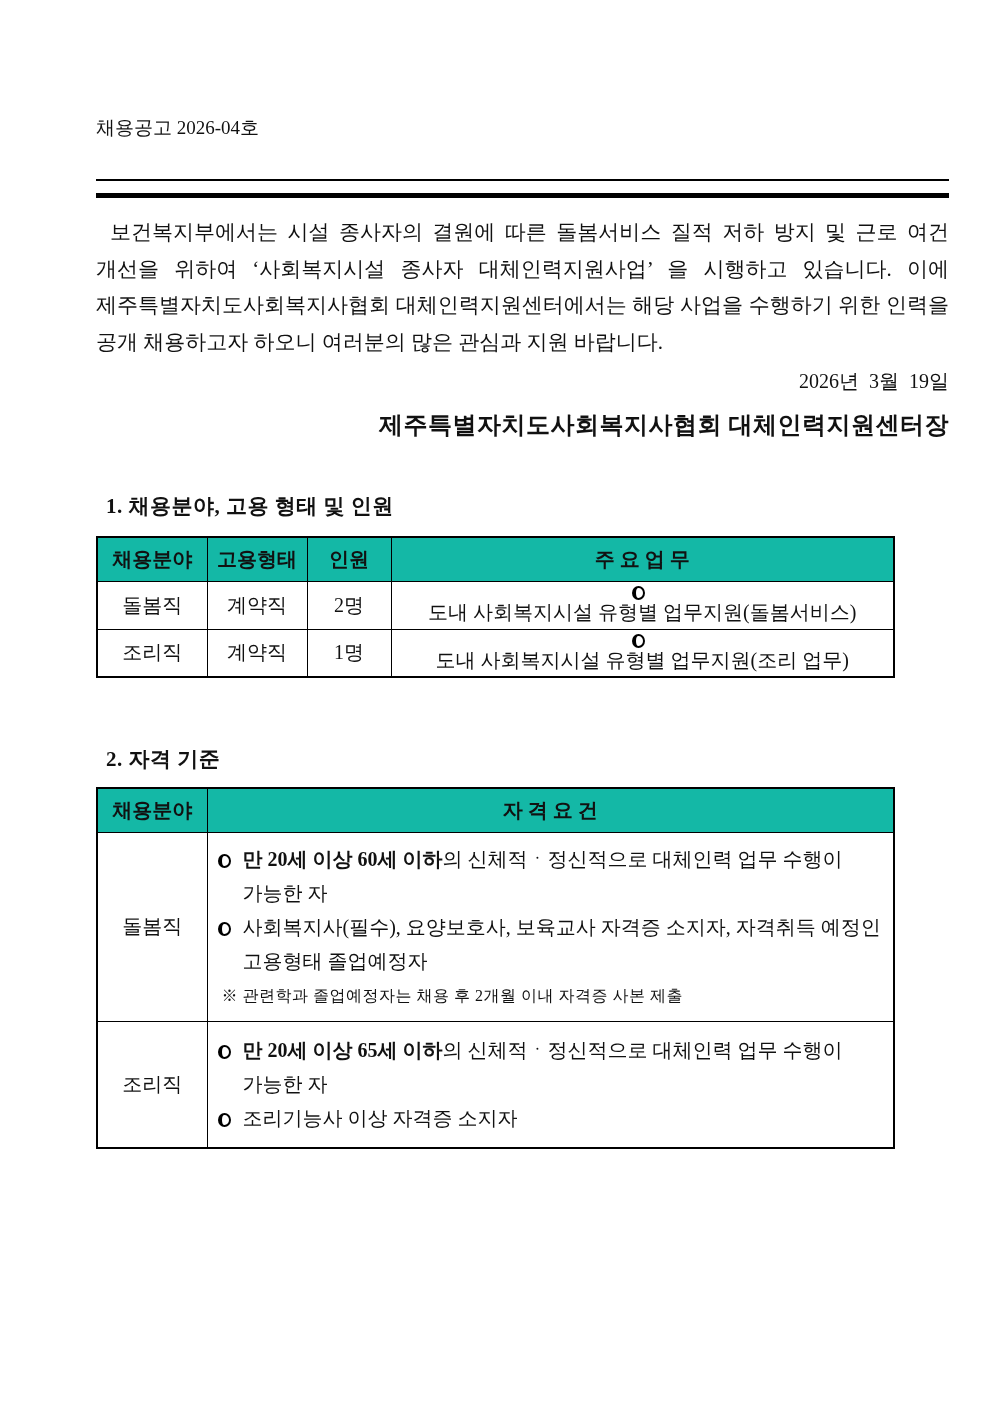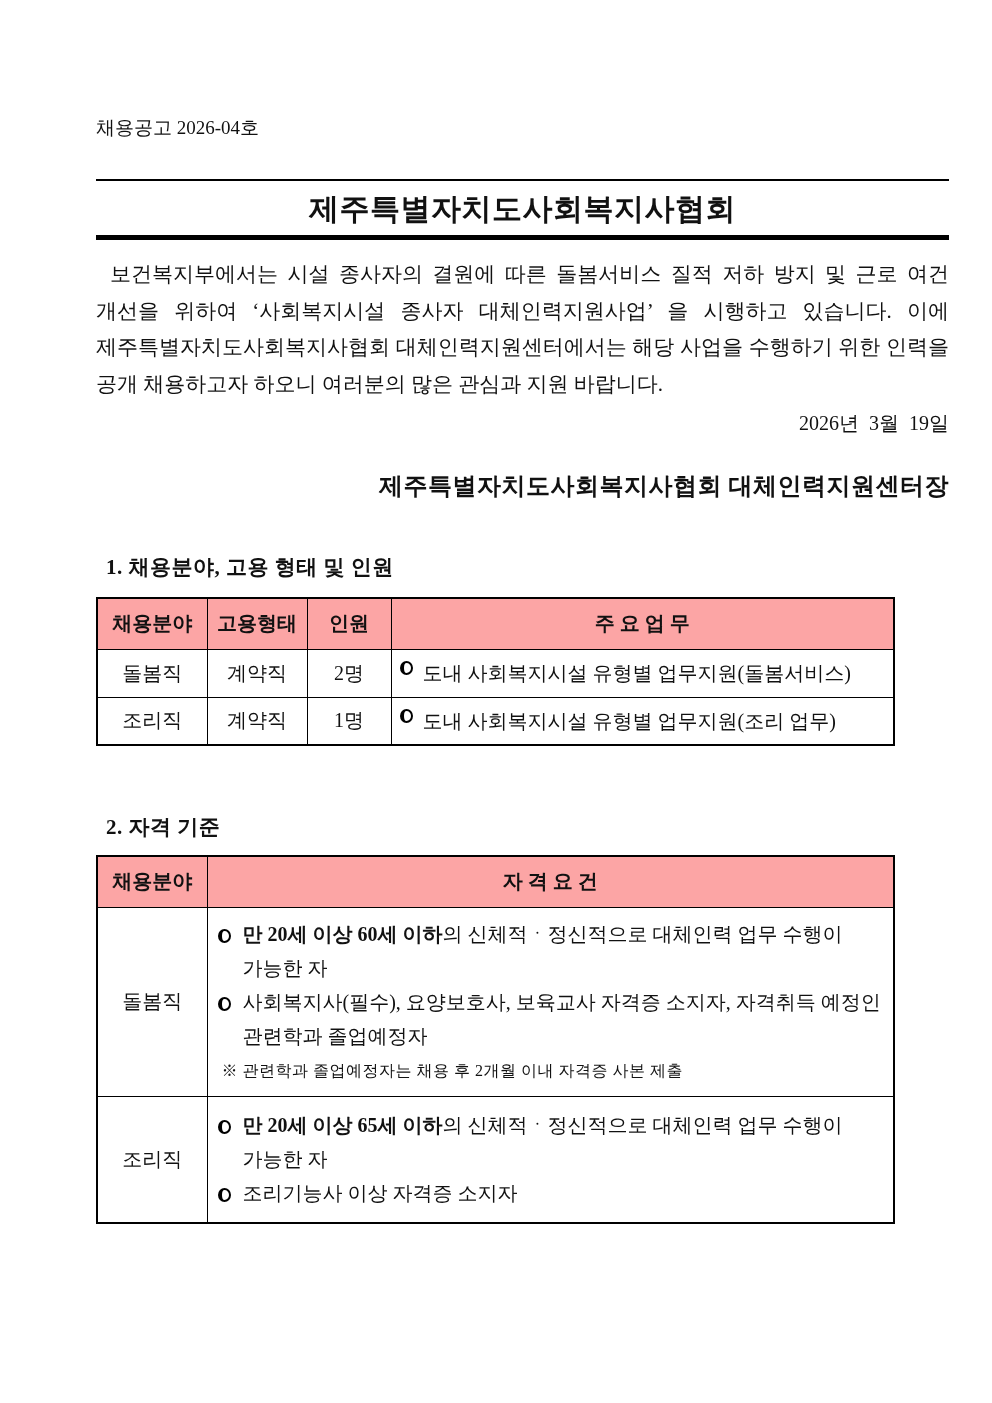--- a/index.html
+++ b/index.html
@@ -37,21 +37,21 @@
     text-indent: 14px;
     word-break: keep-all;
   }
   .date-line {
     margin-top: 8px;
     text-align: right;
     font-size: 20px;
     white-space: pre;
   }
   .signer-line {
-    margin-top: 33px;
+    margin-top: 14px;
     text-align: right;
     font-size: 24px;
     font-weight: bold;
     letter-spacing: 0.5px;
   }
   .section-heading {
     font-size: 21px;
     font-weight: bold;
     margin-left: 10px;
     letter-spacing: 0.5px;
@@ -62,61 +62,60 @@
     width: 799px;
     border-collapse: collapse;
     border: 2px solid #000;
     font-size: 20px;
     table-layout: fixed;
   }
   .table1 { margin-top: 16px; }
   .table2 { margin-top: 14px; }
   th, td { border: 1px solid #000; vertical-align: middle; }
   th {
-    background: #fca5a5;
-    font-weight: bold;
-    height: 51px;
+    background: #14b8a6;
+    font-weight: bold;
+    height: 44px;
     text-align: center;
   }
   .table1 td { height: 48px; text-align: center; }
   td.duty-cell { text-align: left; padding: 0 6px; }
   .table2 td.field-cell { text-align: center; }
   .table2 td.qual-cell { padding: 6px 10px 6px 8px; }
   .table2 tr.r1 { height: 189px; }
   .table2 tr.r2 { height: 127px; }
   .qual-item { display: flex; line-height: 34px; }
   .qual-item .bullet,
   .duty-flex .bullet {
     flex: 0 0 auto;
     width: 13px; height: 14px;
     border: 2px solid #000;
     border-left-width: 4px;
     border-radius: 50%;
     margin: 12px 12px 0 2px;
   }
-  .duty-flex { display: flex; align-items: flex-start; line-height: 24px; }
+  .duty-flex { display: flex; align-items: center; line-height: 24px; flex-direction: column; }
   .duty-flex .bullet { margin: 0 10px 0 2px; }
   .qual-item .qtext { flex: 1 1 auto; word-break: keep-all; }
   .qual-note {
     font-size: 16px;
     line-height: 30px;
     margin: 3px 0 0 6px;
     letter-spacing: 0.5px;
   }
   .b { font-weight: bold; }
 </style>
 </head>
 <body>
 
 <div class="page">
 
   <div class="doc-number">채용공고 2026-04호</div>
 
   <div class="title-block">
-    <div class="title-line1">제주특별자치도사회복지사협회</div>
   </div>
 
   <div class="intro-paragraph">보건복지부에서는 시설 종사자의 결원에 따른 돌봄서비스 질적 저하 방지 및 근로 여건 개선을 위하여 ‘사회복지시설 종사자 대체인력지원사업’ 을 시행하고 있습니다. 이에 제주특별자치도사회복지사협회 대체인력지원센터에서는 해당 사업을 수행하기 위한 인력을 공개 채용하고자 하오니 여러분의 많은 관심과 지원 바랍니다.</div>
 
   <div class="date-line">2026년  3월  19일</div>
 
   <div class="signer-line">제주특별자치도사회복지사협회 대체인력지원센터장</div>
 
   <div class="section-heading s1">1. 채용분야, 고용 형태 및 인원</div>
 
@@ -173,21 +172,21 @@
     </tr>
     <tr class="r1">
       <td class="field-cell">돌봄직</td>
       <td class="qual-cell">
         <div class="qual-item">
           <span class="bullet"></span>
           <span class="qtext"><span class="b">만 20세 이상 60세 이하</span><span>의 신체적ㆍ정신적으로 대체인력 업무 수행이 가능한 자</span></span>
         </div>
         <div class="qual-item">
           <span class="bullet"></span>
-          <span class="qtext">사회복지사(필수), 요양보호사, 보육교사 자격증 소지자, 자격취득 예정인 관련학과 졸업예정자</span>
+          <span class="qtext">사회복지사(필수), 요양보호사, 보육교사 자격증 소지자, 자격취득 예정인 고용형태 졸업예정자</span>
         </div>
         <div class="qual-note">※ 관련학과 졸업예정자는 채용 후 2개월 이내 자격증 사본 제출</div>
       </td>
     </tr>
     <tr class="r2">
       <td class="field-cell">조리직</td>
       <td class="qual-cell">
         <div class="qual-item">
           <span class="bullet"></span>
           <span class="qtext"><span class="b">만 20세 이상 65세 이하</span><span>의 신체적ㆍ정신적으로 대체인력 업무 수행이 가능한 자</span></span>

